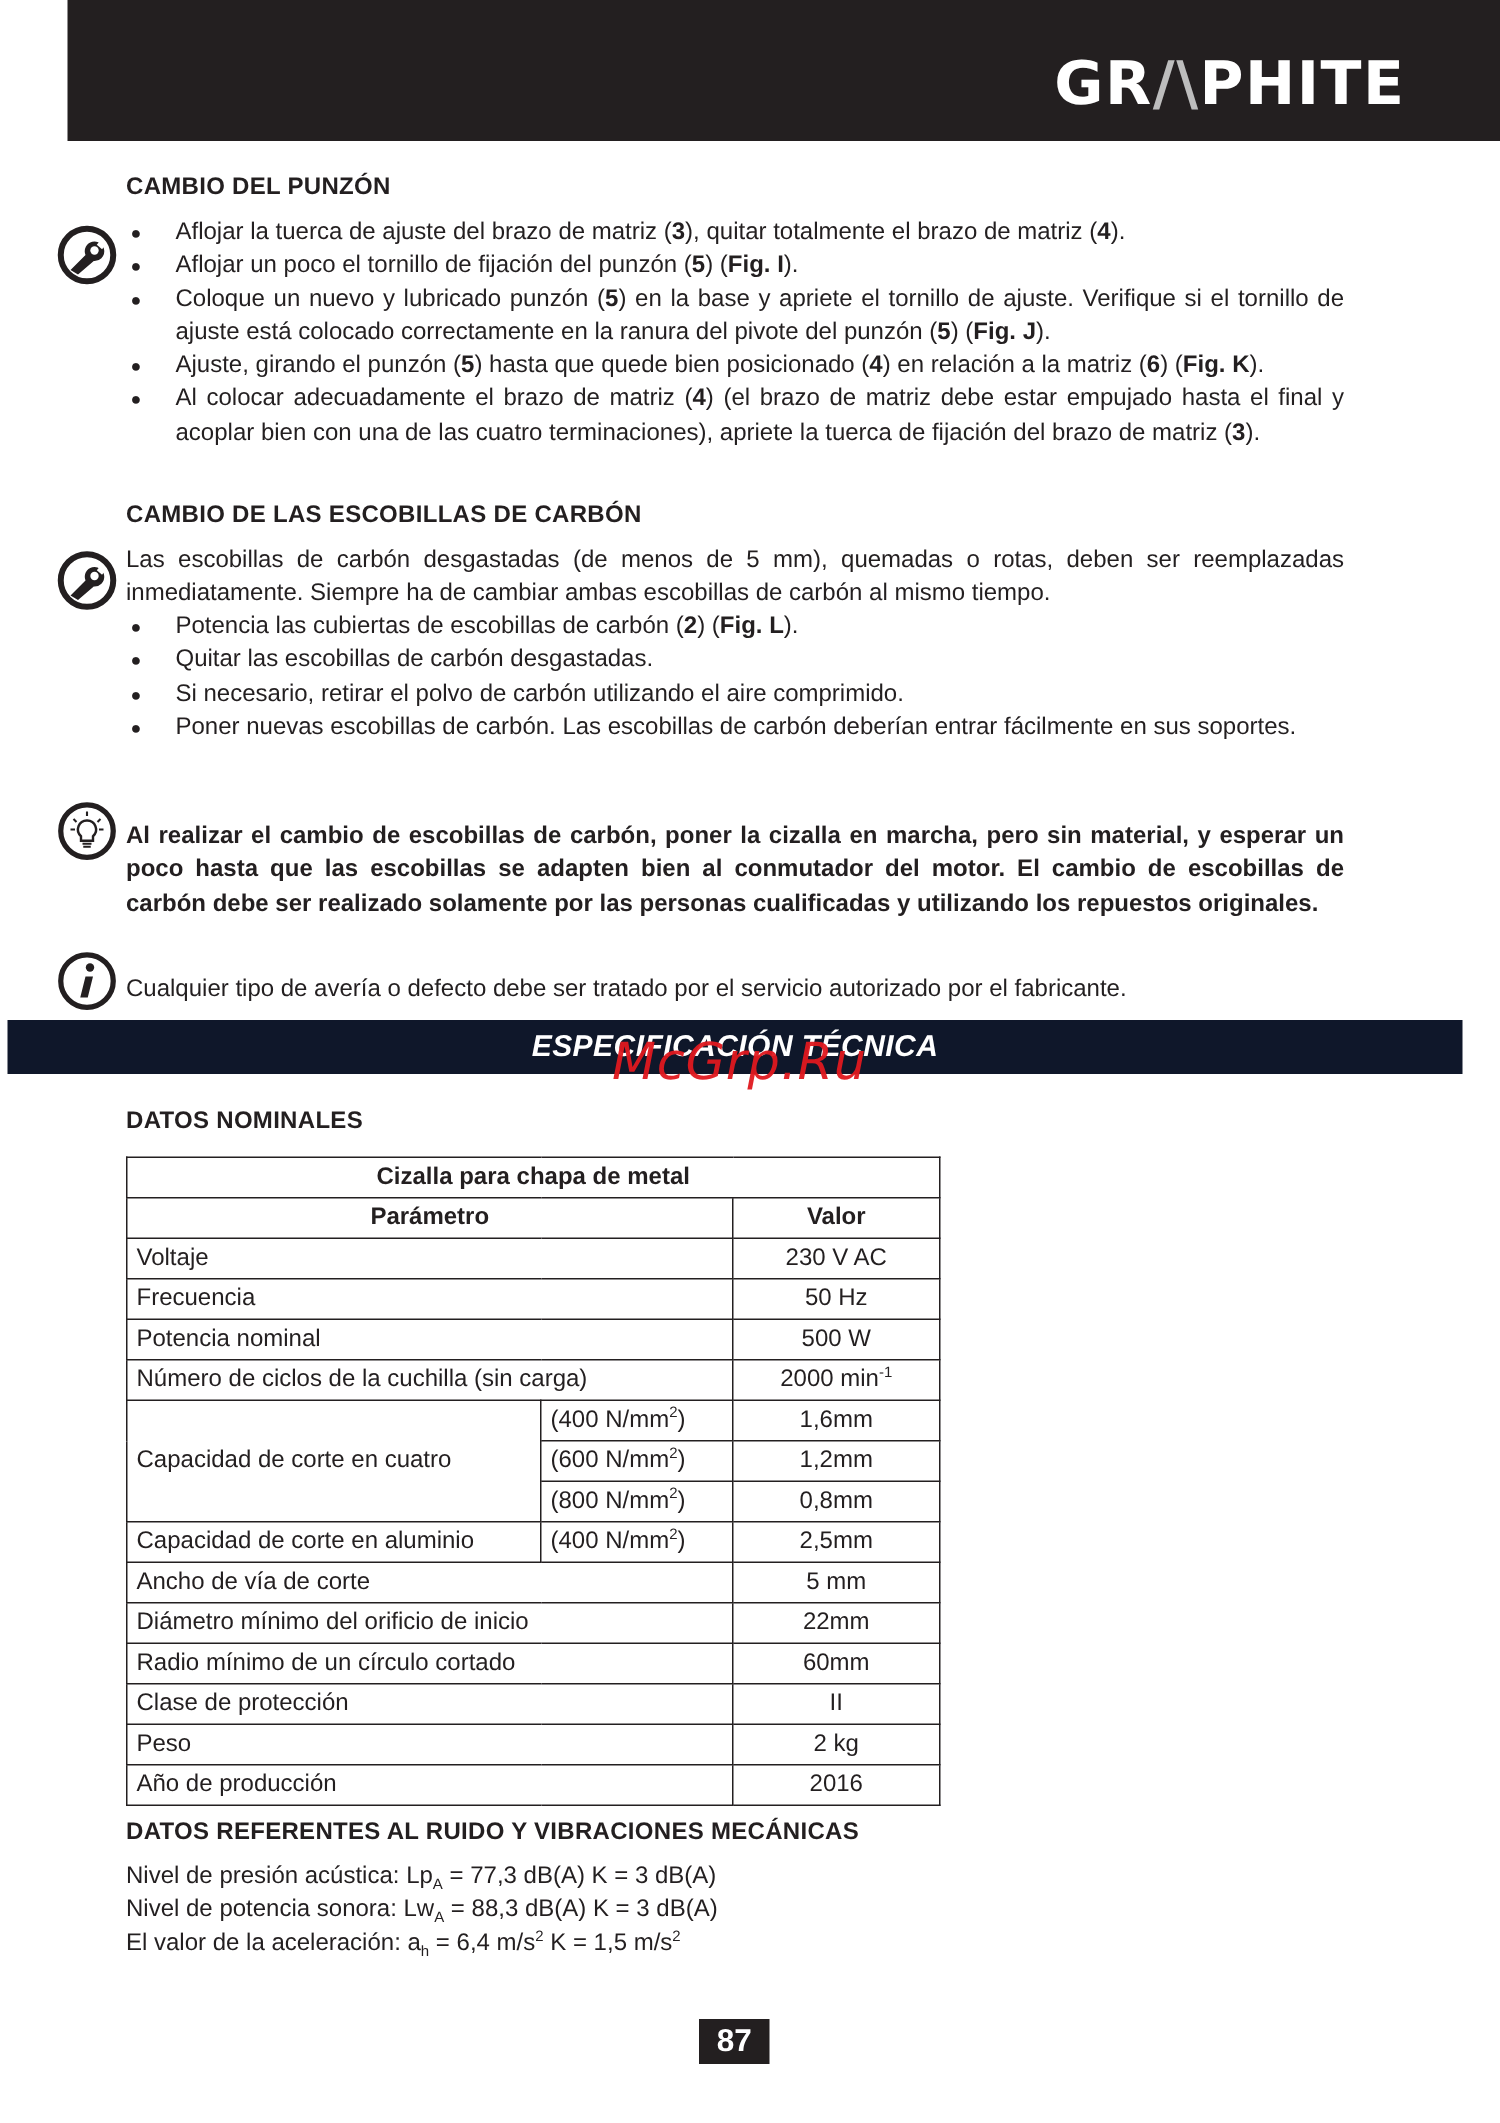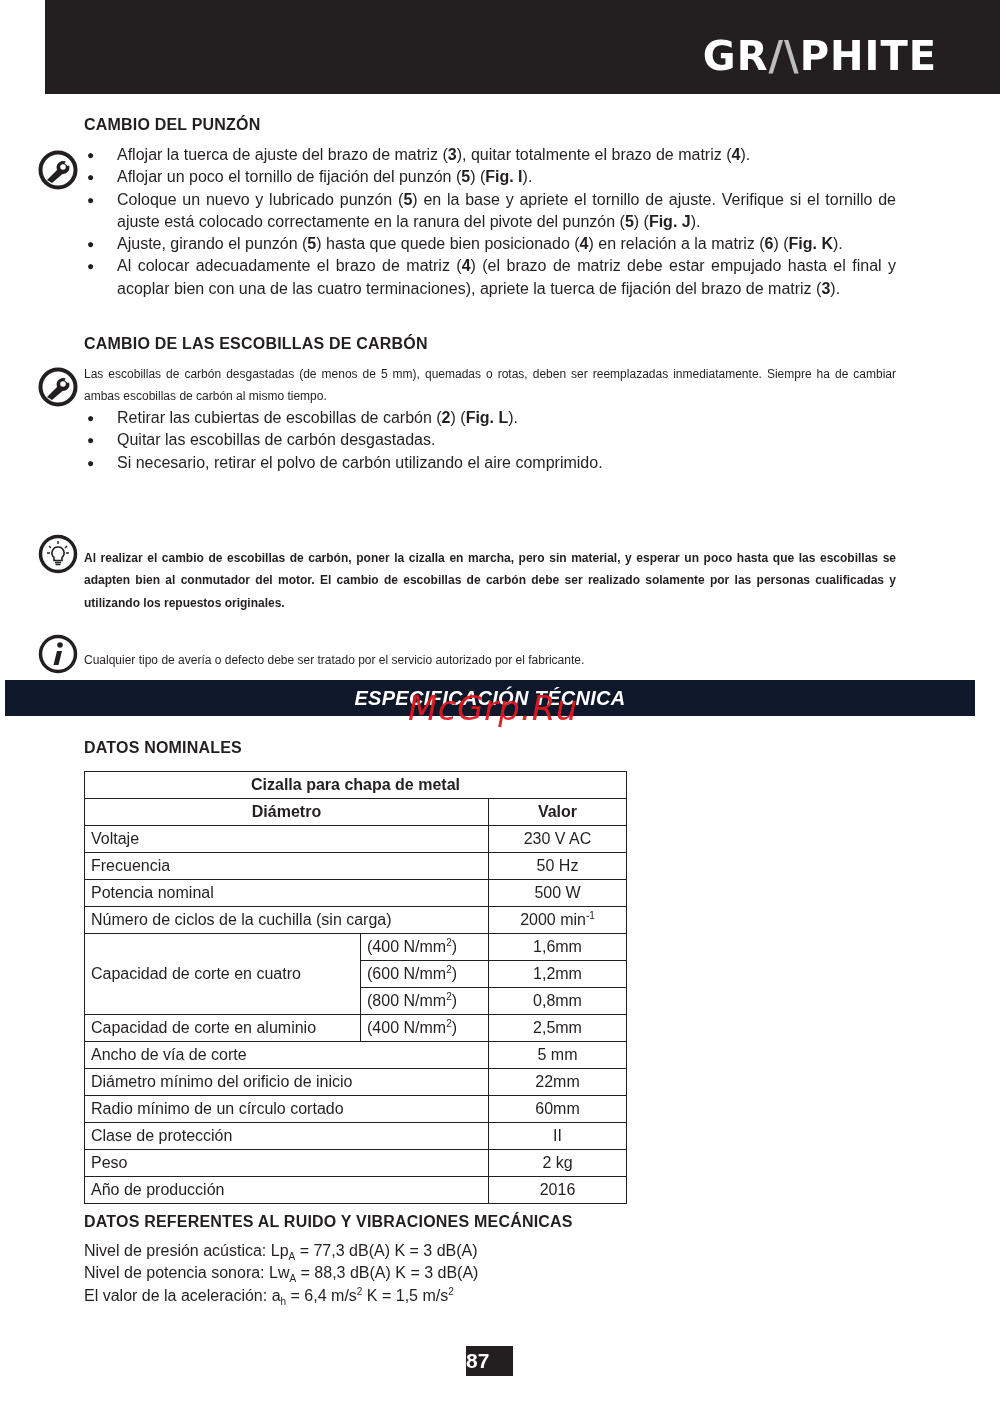--- a/index.html
+++ b/index.html
@@ -10,39 +10,39 @@
   .logo { position: absolute; right: 98px; top: 36px; color: #ffffff; font-family: "DejaVu Sans", sans-serif; font-weight: bold; font-size: 40px; letter-spacing: 1px; line-height: 40px; }
   .logo .a-slash { color: #bdbdbd; }
 
   .section-title { position: absolute; left: 84px; font-weight: bold; font-size: 16px; color: #231f20; letter-spacing: 0.2px; }
 
   .side-icon { position: absolute; left: 38px; width: 40px; height: 40px; }
 
   .bullets { position: absolute; left: 84px; width: 812px; list-style: none; font-size: 16px; line-height: 22.3px; }
   .bullets li { position: relative; padding-left: 33px; text-align: justify; }
   .bullets li::before { content: "●"; position: absolute; left: 3px; top: 0; font-size: 12px; }
-  .para { position: absolute; left: 84px; width: 812px; font-size: 12px; line-height: 22.3px; text-align: justify; }
+  .para { position: absolute; left: 84px; width: 812px; font-size: 16px; line-height: 22.3px; text-align: justify; }
   .para.bold { font-weight: bold; }
   b { font-weight: bold; }
 
   .spec-bar { position: absolute; left: 5px; top: 680px; width: 970px; height: 36px; background: #0f172a; }
   .spec-title { position: absolute; left: 0; right: 0; top: 7px; text-align: center; color: #ffffff; font-weight: bold; font-style: italic; font-size: 20px; letter-spacing: 0.3px; }
   .watermark { position: absolute; left: 408px; top: 688px; color: #e0191f; font-style: italic; font-size: 34px; letter-spacing: 0.5px; font-family: "DejaVu Sans", sans-serif; opacity: 0.95; }
 
   table.spec { position: absolute; left: 84px; top: 771px; width: 543px; border-collapse: collapse; font-size: 16px; }
   table.spec td, table.spec th { border: 1.5px solid #231f20; height: 27px; padding: 0 6px; font-weight: normal; }
   table.spec th { font-weight: bold; text-align: center; }
   table.spec td.val { text-align: center; width: 138px; }
   table.spec td.sub { width: 128px; }
   sup { font-size: 10px; vertical-align: super; line-height: 0; }
   sub { font-size: 10px; vertical-align: sub; line-height: 0; }
 
   .noise { position: absolute; left: 84px; top: 1240px; font-size: 16px; line-height: 22.3px; }
 
-  .page-num { position: absolute; left: 466px; top: 1346px; width: 47px; height: 30px; background: #231f20; color: #ffffff; font-weight: bold; font-size: 21px; line-height: 30px; }
+  .page-num { position: absolute; left: 466px; top: 1346px; width: 47px; height: 30px; background: #231f20; color: #ffffff; font-weight: bold; font-size: 21px; text-align: center; line-height: 30px; }
 </style>
 </head>
 <body>
 
 <div class="header-bar">
   <div class="logo"><span>GR</span><span class="a-slash">/\</span><span>PHITE</span></div>
 </div>
 
 <div class="section-title" style="top:116px">CAMBIO DEL PUNZÓN</div>
 <svg class="side-icon" style="top:150px" viewBox="0 0 40 40">
@@ -61,23 +61,24 @@
 
 <div class="section-title" style="top:335px">CAMBIO DE LAS ESCOBILLAS DE CARBÓN</div>
 <svg class="side-icon" style="top:367px" viewBox="0 0 40 40">
   <circle cx="20" cy="20" r="17.5" fill="none" stroke="#231f20" stroke-width="4"></circle>
   <path d="M9 30 L19 20 A6.5 6.5 0 1 1 24.5 24 L14 33 Z" fill="#231f20"></path>
   <circle cx="25" cy="17" r="2.8" fill="#fff"></circle>
   <path d="M27.5 12 L31 15" stroke="#fff" stroke-width="3"></path>
 </svg>
 <div class="para" style="top:363px">Las escobillas de carbón desgastadas (de menos de 5 mm), quemadas o rotas, deben ser reemplazadas inmediatamente. Siempre ha de cambiar ambas escobillas de carbón al mismo tiempo.</div>
 <ul class="bullets" style="top:407px">
-  <li><span>Retirar las cubiertas de escobillas de carbón (</span><b>2</b><span>) (</span><b>Fig. L</b><span>).</span></li>
+  <li><span>Potencia las cubiertas de escobillas de carbón (</span><b>2</b><span>) (</span><b>Fig. L</b><span>).</span></li>
   <li><span>Quitar las escobillas de carbón desgastadas.</span></li>
   <li><span>Si necesario, retirar el polvo de carbón utilizando el aire comprimido.</span></li>
+  <li><span>Poner nuevas escobillas de carbón. Las escobillas de carbón deberían entrar fácilmente en sus soportes.</span></li>
 </ul>
 
 <svg class="side-icon" style="top:534px" viewBox="0 0 40 40">
   <circle cx="20" cy="20" r="17.5" fill="none" stroke="#231f20" stroke-width="3.5"></circle>
   <path d="M20 13 a6 6 0 0 1 4 10.5 v3 h-8 v-3 a6 6 0 0 1 4 -10.5 z" fill="none" stroke="#231f20" stroke-width="1.6"></path>
   <path d="M17 28.5 h6 M17.5 30.5 h5" stroke="#231f20" stroke-width="1.4"></path>
   <path d="M20 7 v3 M11 12 l2 2 M29 12 l-2 2 M9 19 h3 M28 19 h3" stroke="#231f20" stroke-width="1.4"></path>
 </svg>
 <div class="para bold" style="top:547px">Al realizar el cambio de escobillas de carbón, poner la cizalla en marcha, pero sin material, y esperar un poco hasta que las escobillas se adapten bien al conmutador del motor. El cambio de escobillas de carbón debe ser realizado solamente por las personas cualificadas y utilizando los repuestos originales.</div>
 
@@ -94,21 +95,21 @@
 <div class="watermark">McGrp.Ru</div>
 
 <div class="section-title" style="top:739px">DATOS NOMINALES</div>
 
 <table class="spec">
   <tbody>
       <tr>
         <th colspan="3">Cizalla para chapa de metal</th>
       </tr>
   <tr>
-        <th colspan="2">Diámetro</th>
+        <th colspan="2">Parámetro</th>
         <th>Valor</th>
       </tr>
   <tr>
         <td colspan="2">Voltaje</td>
         <td class="val">230 V AC</td>
       </tr>
   <tr>
         <td colspan="2">Frecuencia</td>
         <td class="val">50 Hz</td>
       </tr>

